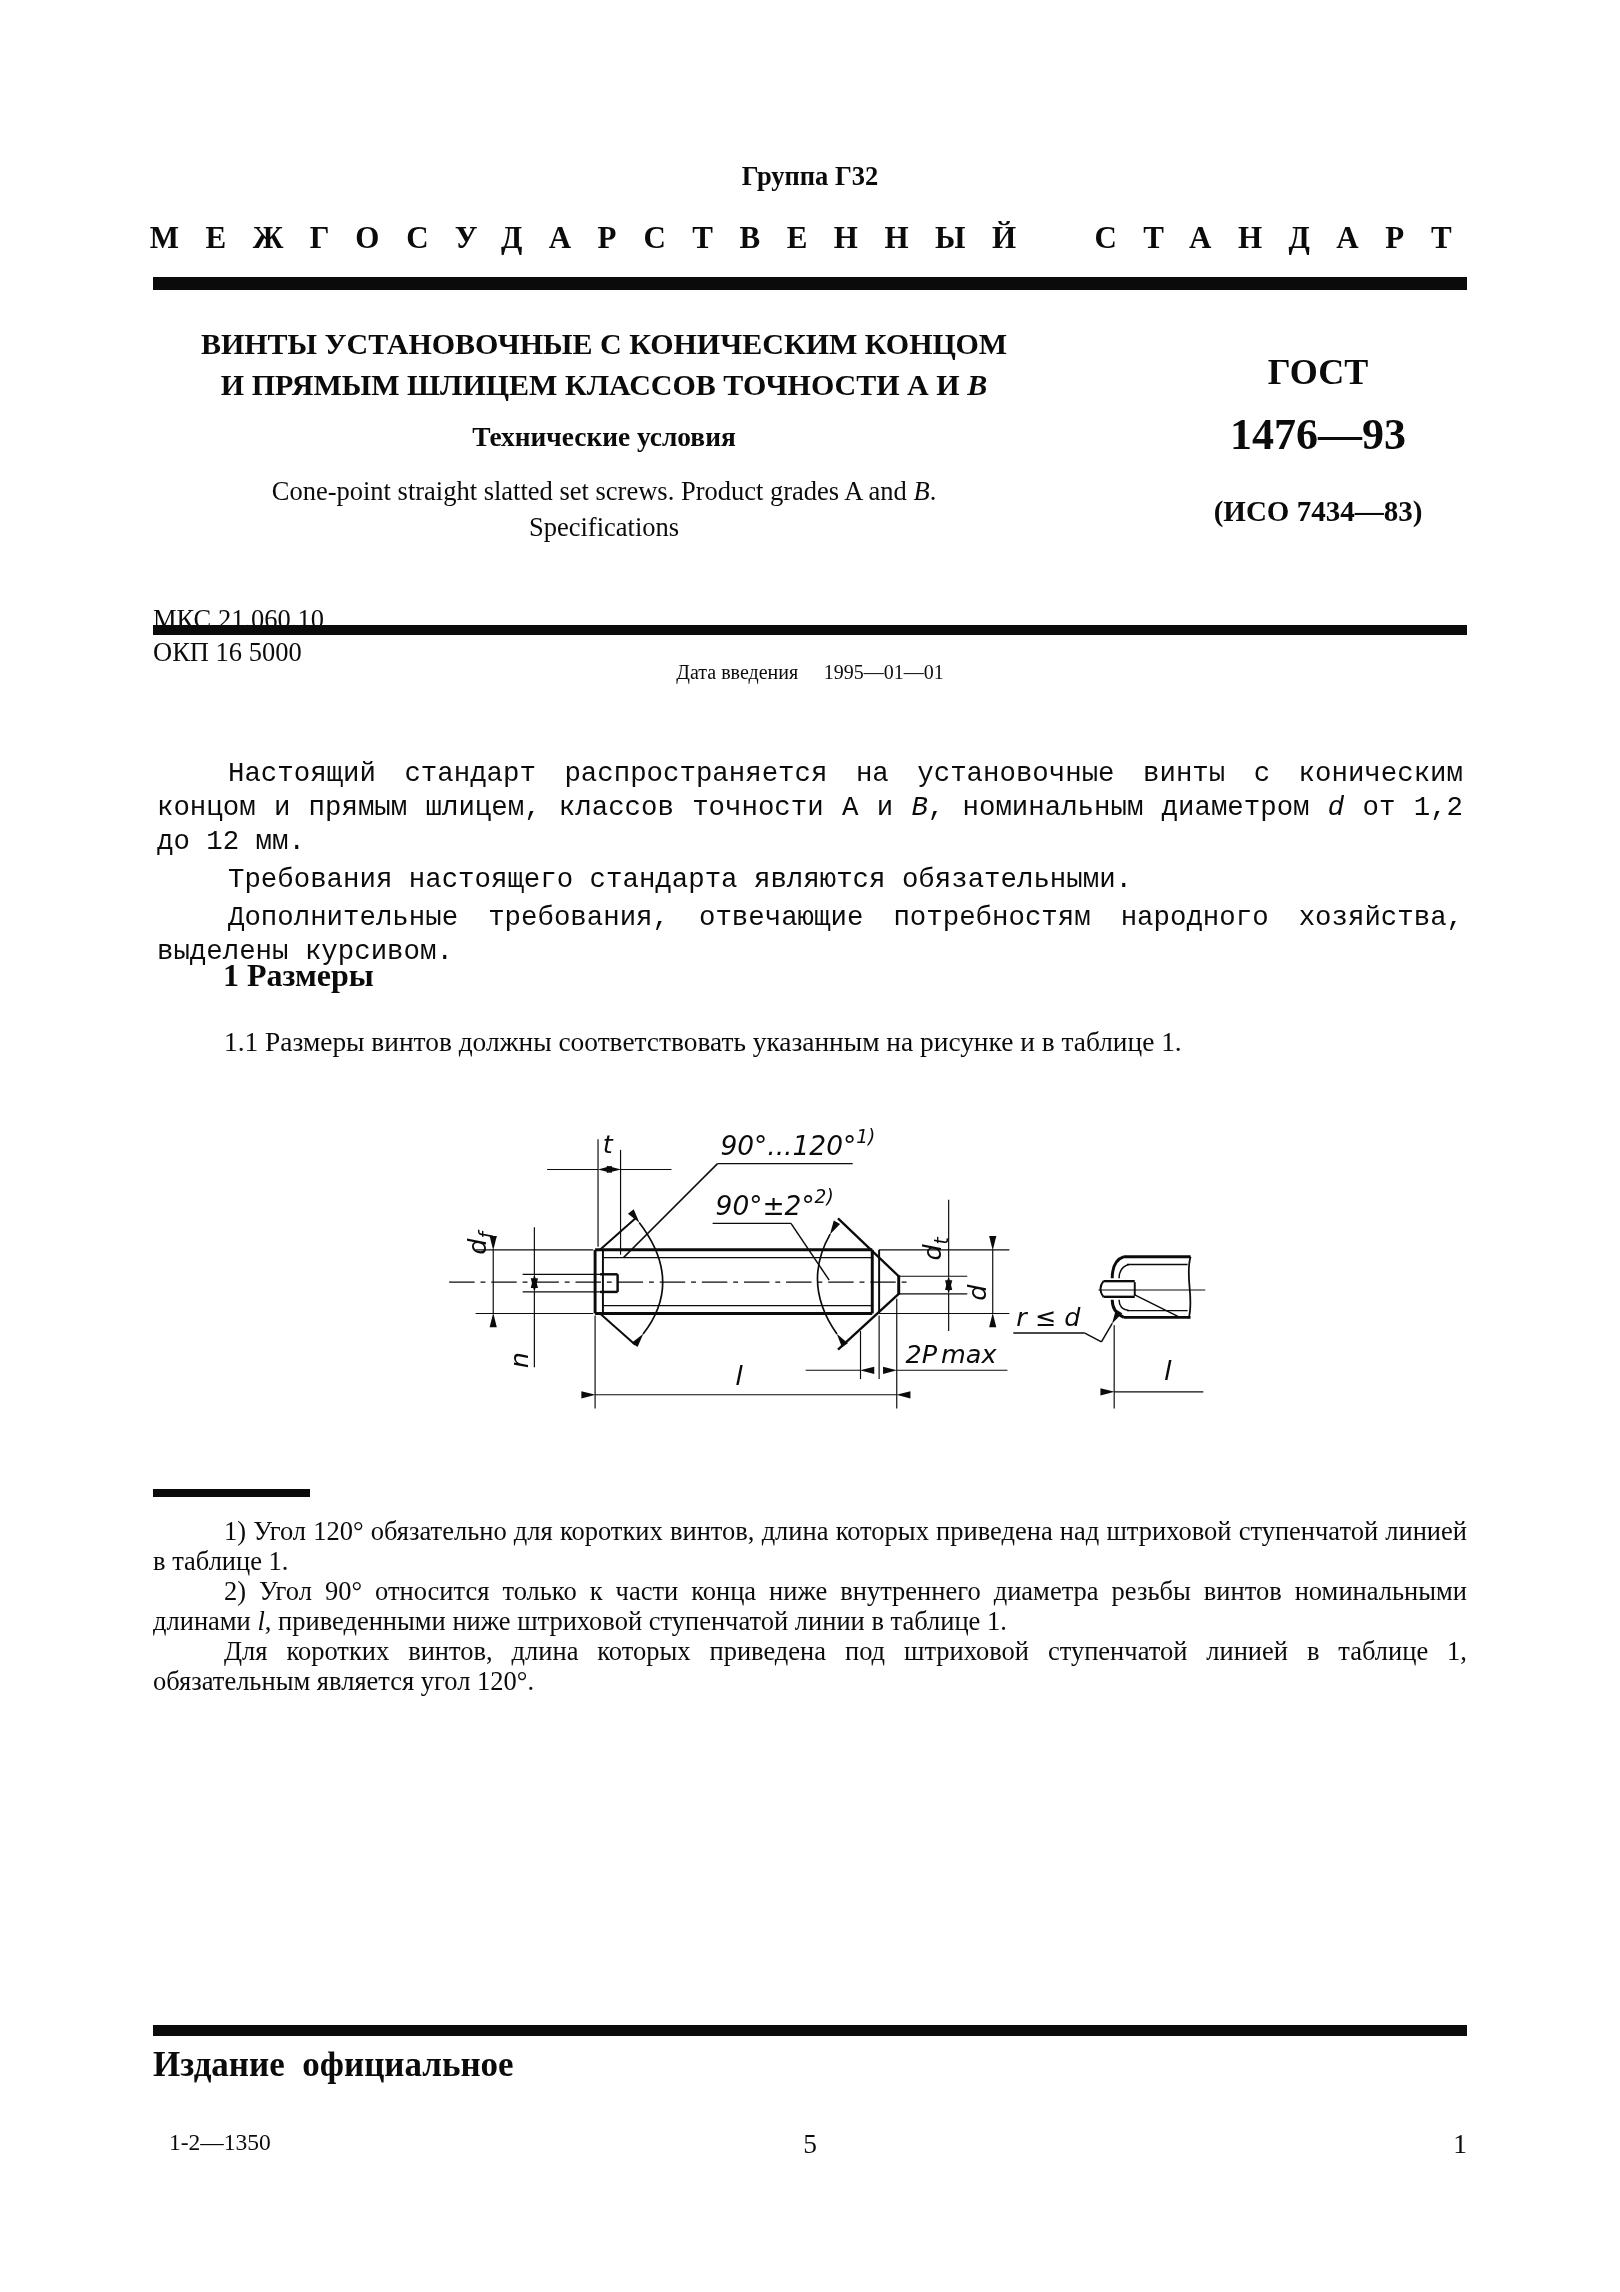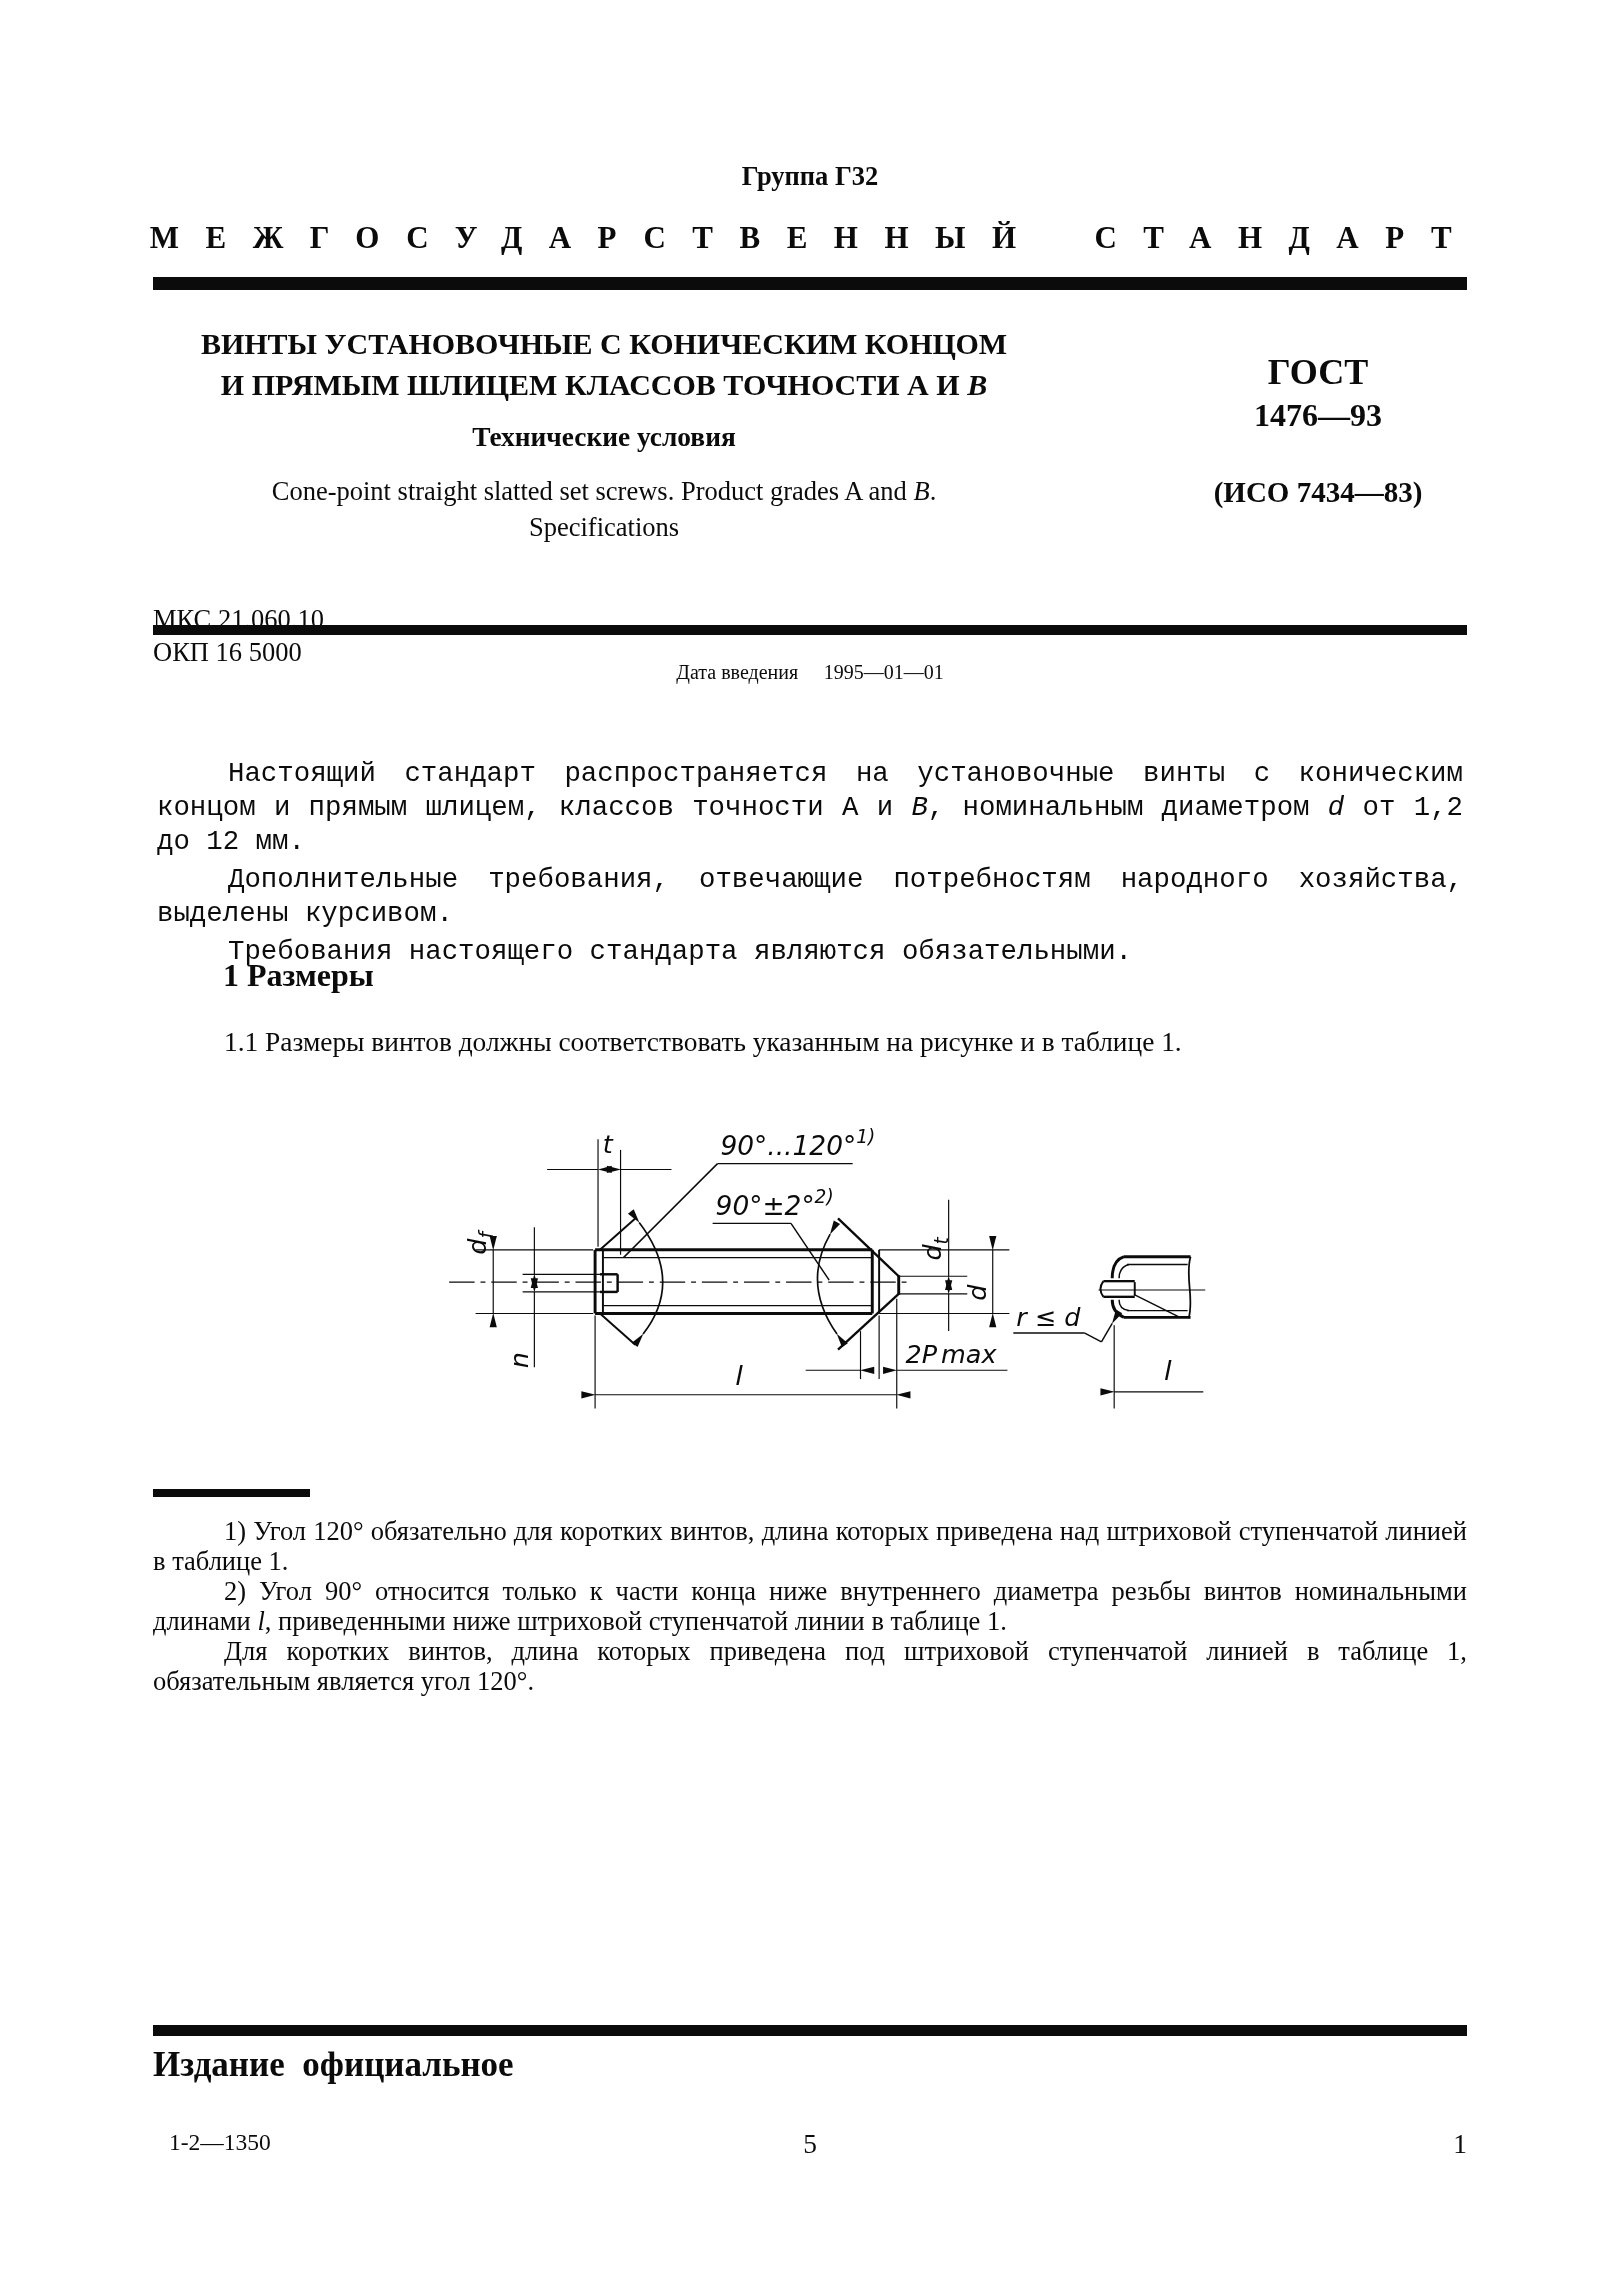--- a/index.html
+++ b/index.html
@@ -21,21 +21,21 @@
   #group-label{top:161px;left:153px;width:1314px;font-size:26.5px;font-weight:bold;text-align:center;}
   #std-header{top:220px;left:118px;width:1392px;font-size:31px;font-weight:bold;text-align:center;
               letter-spacing:26.5px;word-spacing:17.6px;white-space:nowrap;}
   #bar1{top:277px;left:153px;width:1314px;height:12.7px;}
   #title-left{top:323px;left:163px;width:882px;text-align:center;}
   #title-ru{font-size:30px;font-weight:bold;line-height:41px;}
   #title-sub{margin-top:16.7px;font-size:27.4px;font-weight:bold;}
   #title-en{margin-top:20.6px;font-size:26.5px;line-height:36px;}
   #title-right{top:351px;left:1166px;width:304px;text-align:center;}
   #gost-label{font-size:36px;font-weight:bold;line-height:43px;}
-  #gost-num{font-size:32px;font-weight:bold;line-height:43px;}
+  #gost-num{font-size:44px;font-weight:bold;line-height:43px;margin-top:19px;}
   #iso-ref{margin-top:39px;font-size:29px;font-weight:bold;}
   #codes{top:563px;left:153px;font-size:26.5px;line-height:33px;margin-top:40px;}
   #bar2{top:625px;left:153px;width:1314px;height:9.8px;}
   #date-line{top:661px;left:153px;width:1314px;font-size:20px;font-weight:normal;text-align:center;}
   #date-line .lbl{margin-right:25.5px;}
   #intro{top:753px;left:153px;width:1314px;font-size:27.4px;line-height:34px;}
   #sec1-heading{top:957px;left:223px;font-size:32px;font-weight:bold;}
   #p11{top:1027px;left:153px;width:1314px;font-size:27.4px;}
   #p11 .txt{margin-left:71px;}
   #figure{top:1098px;left:382px;width:863px;height:333px;}
@@ -86,22 +86,22 @@
   </div>
 
   <div class="abs bar" id="bar2"></div>
 
   <div class="abs" id="date-line">
     <span class="lbl">Дата введения</span><span>1995—01—01</span>
   </div>
 
   <div class="abs" id="intro">
     <p class="jp"><span>Настоящий стандарт распространяется на установочные винты с коническим концом и прямым шлицем, классов точности А и </span><span class="i">В</span><span>, номинальным диаметром </span><span class="i">d</span><span> от 1,2 до 12 мм.</span></p>
+    <p class="jp">Требования настоящего стандарта являются обязательными.</p>
     <p class="jp">Дополнительные требования, отвечающие потребностям народного хозяйства, выделены курсивом.</p>
-    <p class="jp">Требования настоящего стандарта являются обязательными.</p>
   </div>
 
   <div class="abs" id="sec1-heading">1 Размеры</div>
 
   <div class="abs" id="p11">
     <span class="txt">1.1 Размеры винтов должны соответствовать указанным на рисунке и в таблице 1.</span>
   </div>
 
   <svg class="abs" id="figure" viewBox="0 0 880 340" width="863" height="333">
     <defs>

